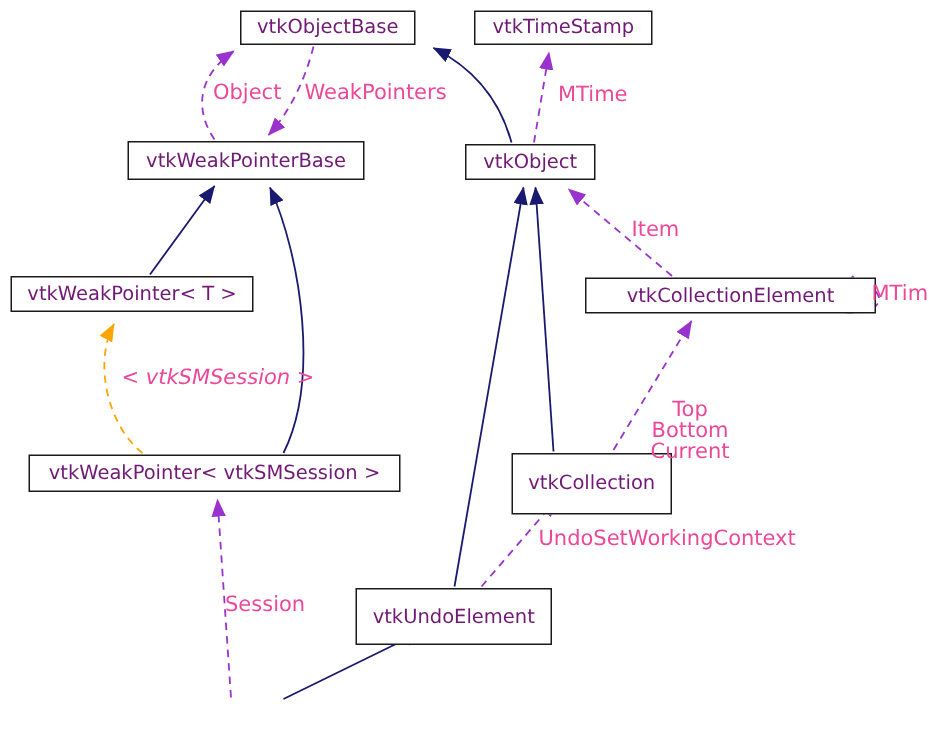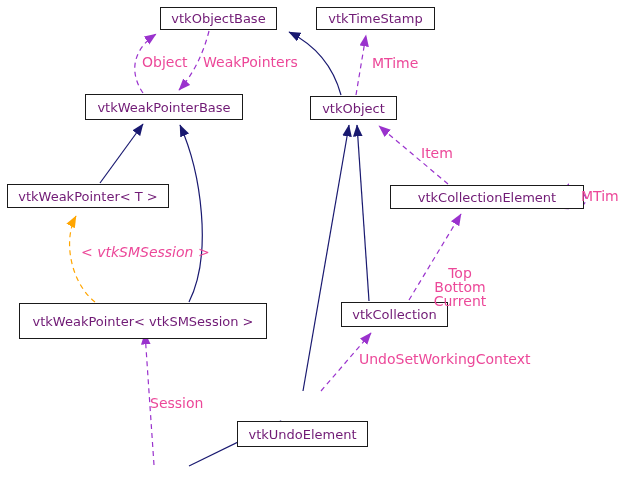--- a/index.html
+++ b/index.html
@@ -97,23 +97,23 @@
 
     <path class="edge tmpl" d="M 95,302 C 72,284 62,242 76,216" marker-end="url(#m-tmpl)"></path>
   </svg>
 
   <div class="node" style="left:160px; top:7px;  width:117px; height:23px;">vtkObjectBase</div>
   <div class="node" style="left:316px; top:7px;  width:119px; height:23px;text-align:right;">vtkTimeStamp</div>
   <div class="node" style="left:85px;  top:94px; width:158px; height:26px;">vtkWeakPointerBase</div>
   <div class="node" style="left:310px; top:96px; width:87px;  height:24px;">vtkObject</div>
   <div class="node" style="left:7px;   top:184px; width:162px; height:24px;">vtkWeakPointer&lt; T &gt;</div>
   <div class="node" style="left:390px; top:185px; width:194px; height:24px;">vtkCollectionElement</div>
-  <div class="node" style="left:19px;  top:303px; width:248px; height:36px;">vtkWeakPointer&lt; vtkSMSession &gt;</div>
-  <div class="node" style="left:341px; top:302px; width:107px; height:25px;">vtkCollection</div>
-  <div class="node" style="left:237px; top:392px; width:131px; height:26px;margin-top:29px;">vtkUndoElement</div>
+  <div class="node" style="left:19px;  top:303px; width:248px; height:25px;">vtkWeakPointer&lt; vtkSMSession &gt;</div>
+  <div class="node" style="left:341px; top:302px; width:107px; height:41px;">vtkCollection</div>
+  <div class="node" style="left:237px; top:392px; width:131px; height:38px;">vtkUndoElement</div>
 
   <div class="edge-label" style="left:142px; top:55px;">Object</div>
   <div class="edge-label" style="left:203px; top:55px;">WeakPointers</div>
   <div class="edge-label" style="left:372px; top:56px;">MTime</div>
   <div class="edge-label" style="left:421px; top:146px;">Item</div>
   <div class="edge-label" style="left:581px; top:189px;">MTime</div>
   <div class="edge-label center" style="left:412px; top:234px; width:96px;margin-top:32px;">
     <div>Top</div>
     <div>Bottom</div>
     <div>Current</div>

